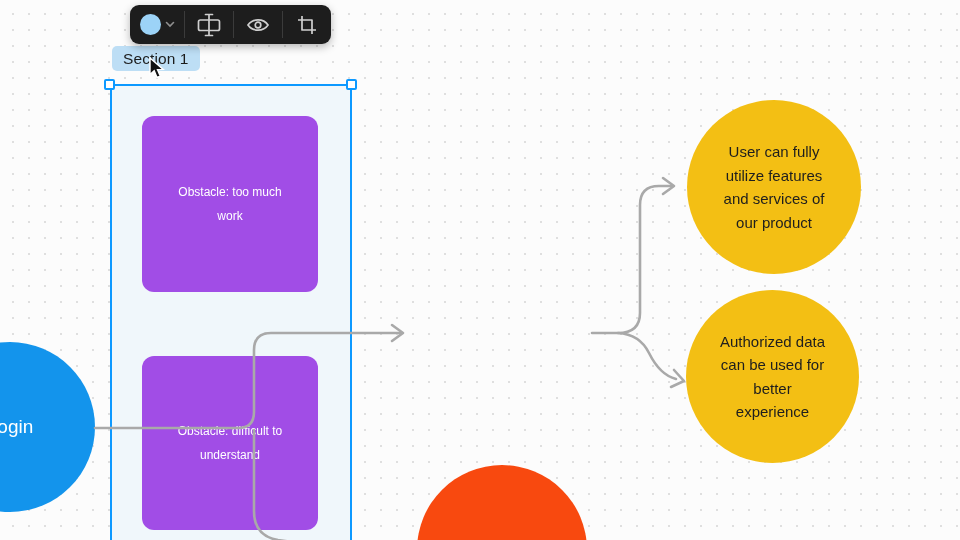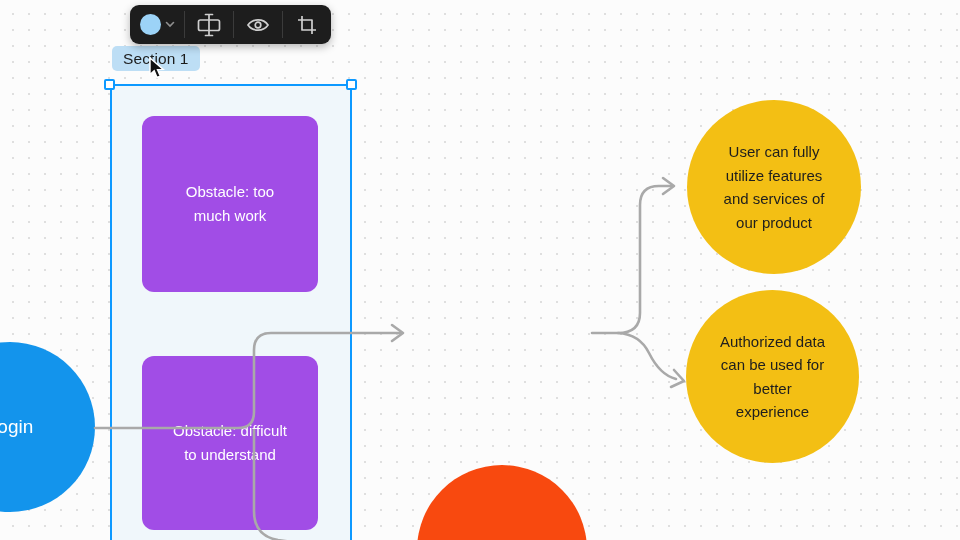--- a/index.html
+++ b/index.html
@@ -43,21 +43,21 @@
 
   .node-obstacle-top    { left: 142px; top: 116px; width: 176px; height: 176px; background: #A14DE6; }
   .node-obstacle-bottom { left: 142px; top: 356px; width: 176px; height: 174px; background: #A14DE6; }
   .node-successful      { left: 414px; top: 243px; width: 177px; height: 177px; background: #149C53; }
   .node-outcome-top     { left: 687px; top: 100px; width: 174px; height: 174px; background: #F3BF14; }
   .node-outcome-bottom  { left: 686px; top: 290px; width: 173px; height: 173px; background: #F3BF14; }
   .node-login           { left: -75px; top: 342px; width: 170px; height: 170px; background: #1394EC; }
   .node-failure         { left: 417px; top: 465px; width: 170px; height: 170px; background: #F8490F; }
 
   .node .lbl { color: #FFFFFF; }
-  .lbl-purple { width: 118px; font-size: 15px; line-height: 24px; }
+  .lbl-purple { width: 118px; font-size: 12px; line-height: 24px; }
   .lbl-purple.wide { width: 126px; }
   .lbl-green  { font-size: 17px; letter-spacing: .2px; }
   .lbl-yellow { width: 112px; font-size: 15px; line-height: 23.5px; color: #1E1E1E !important; }
   .lbl-login  { font-size: 19px; }
 
   
   svg.connectors { position: absolute; left: 0; top: 0; z-index: 30; pointer-events: none; }
   svg.connectors path { pointer-events: stroke; }
 
   

